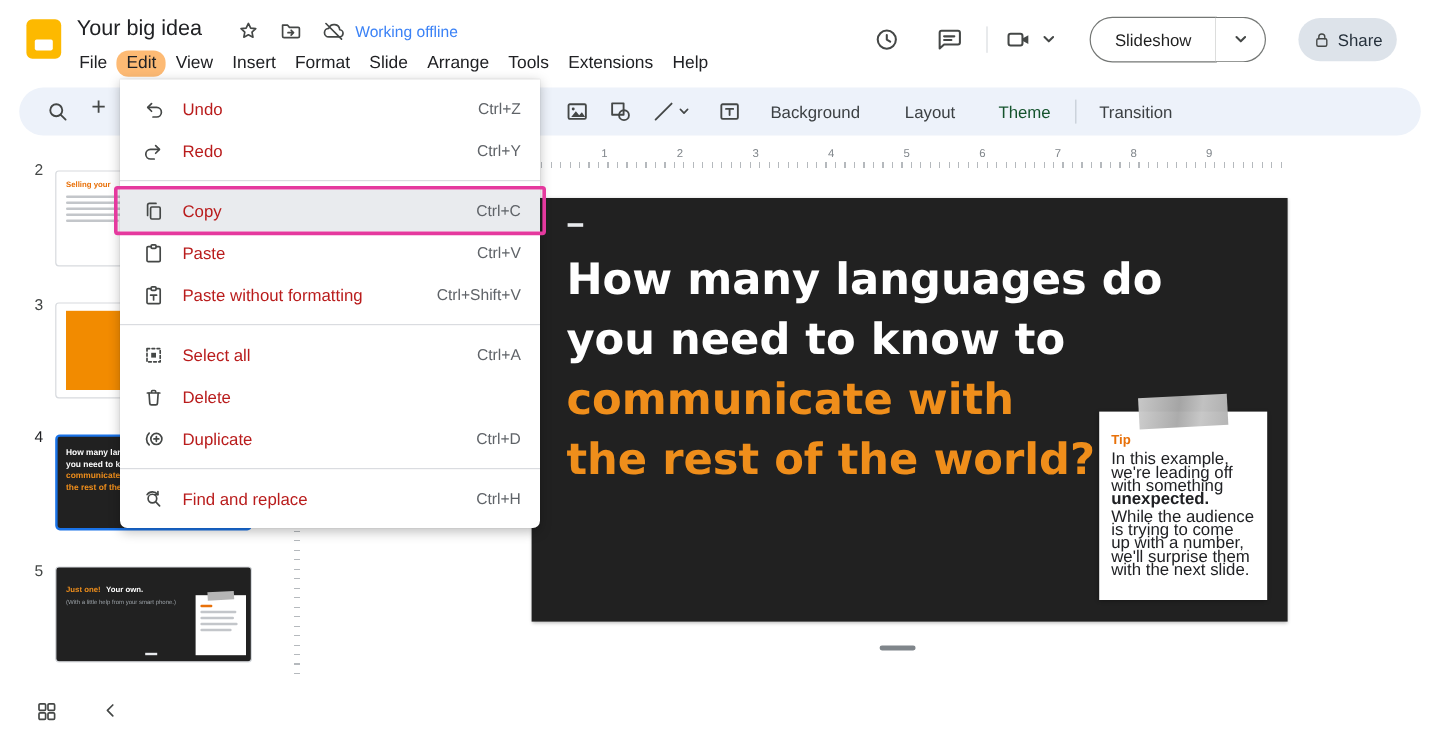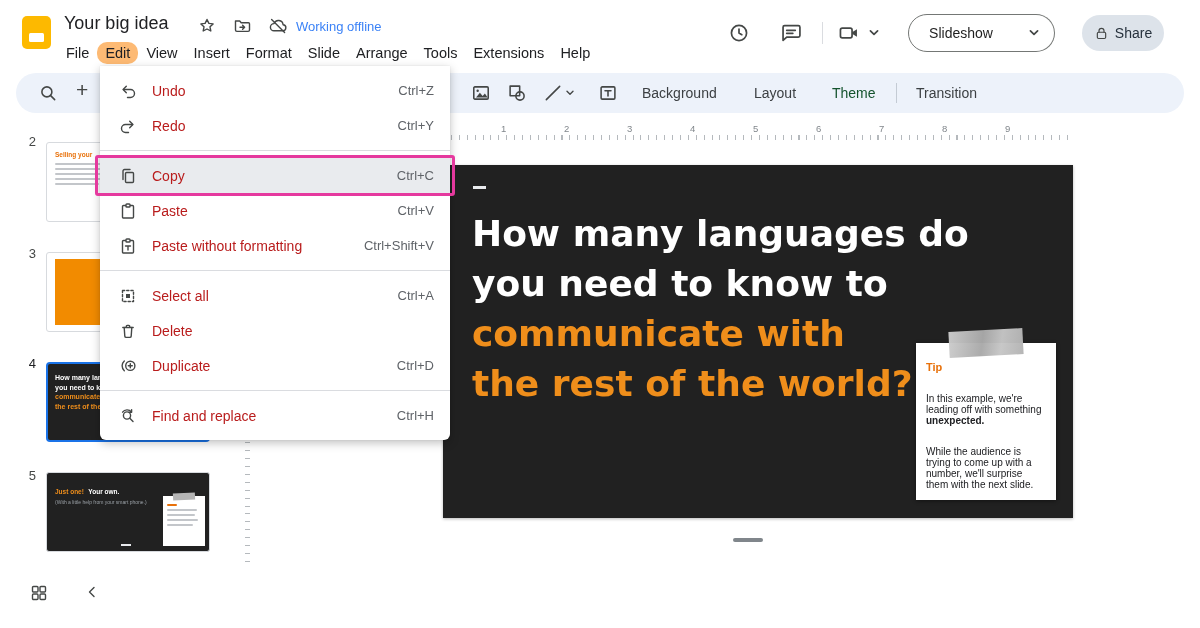--- a/index.html
+++ b/index.html
@@ -52,21 +52,21 @@
 
   
   .slide { position: absolute; left: 443px; top: 165px; width: 630px; height: 353px; background: #212121; box-shadow: 0 1px 3px rgba(0,0,0,.28); }
   .slide-dash { position: absolute; left: 30px; top: 21px; width: 13px; height: 3px; background: #e8eaed; }
   .heading { position: absolute; left: 29px; top: 44px; width: 560px; font-family: "DejaVu Sans", sans-serif; font-weight: bold; font-size: 36px; line-height: 50px; }
   .h-white { color: #ffffff; } .h-orange { color: #ef8e1b; }
   .tip-card { position: absolute; left: 473px; top: 178px; width: 140px; height: 157px; background: #fff; box-shadow: 0 1px 4px rgba(0,0,0,.45); padding: 18px 10px 8px 10px; }
   .tape { position: absolute; left: 33px; top: -13px; width: 74px; height: 26px; transform: rotate(-3deg);
     background: linear-gradient(100deg, #cdcdcd, #a9a9a9 45%, #c6c6c6 70%, #b3b3b3); opacity: .97; }
   .tip-title { color: #e8710a; font-size: 11px; font-weight: bold; }
-  .tip-p { font-size: 10px; line-height: 11px; color: #202124; margin-top: 20px; }
+  .tip-p { font-size: 14px; line-height: 11px; color: #202124; margin-top: 4px; }
   .under-dash { position: absolute; left: 733px; top: 538px; width: 30px; height: 4px; border-radius: 2px; background: #80868b; }
 
   
   .notes-bar { position: absolute; left: 255px; top: 564px; width: 929px; height: 48px; background: #edf2fa; border-radius: 14px; display: flex; align-items: center; padding-left: 17px; font-size: 14px; color: #3c4043; cursor: text; }
   .bottom-ico { position: absolute; top: 584px; width: 18px; height: 18px; cursor: pointer; }
 
   
   .edit-menu { position: absolute; left: 100px; top: 66px; width: 350px; background: #fff; border-radius: 0 0 6px 6px;
     box-shadow: 0 3px 10px rgba(0,0,0,.25), 0 0 1px rgba(0,0,0,.2); padding: 7px 0; z-index: 100; }
   .mi { height: 35px; display: flex; align-items: center; padding: 0 16px 0 18px; cursor: pointer; }

